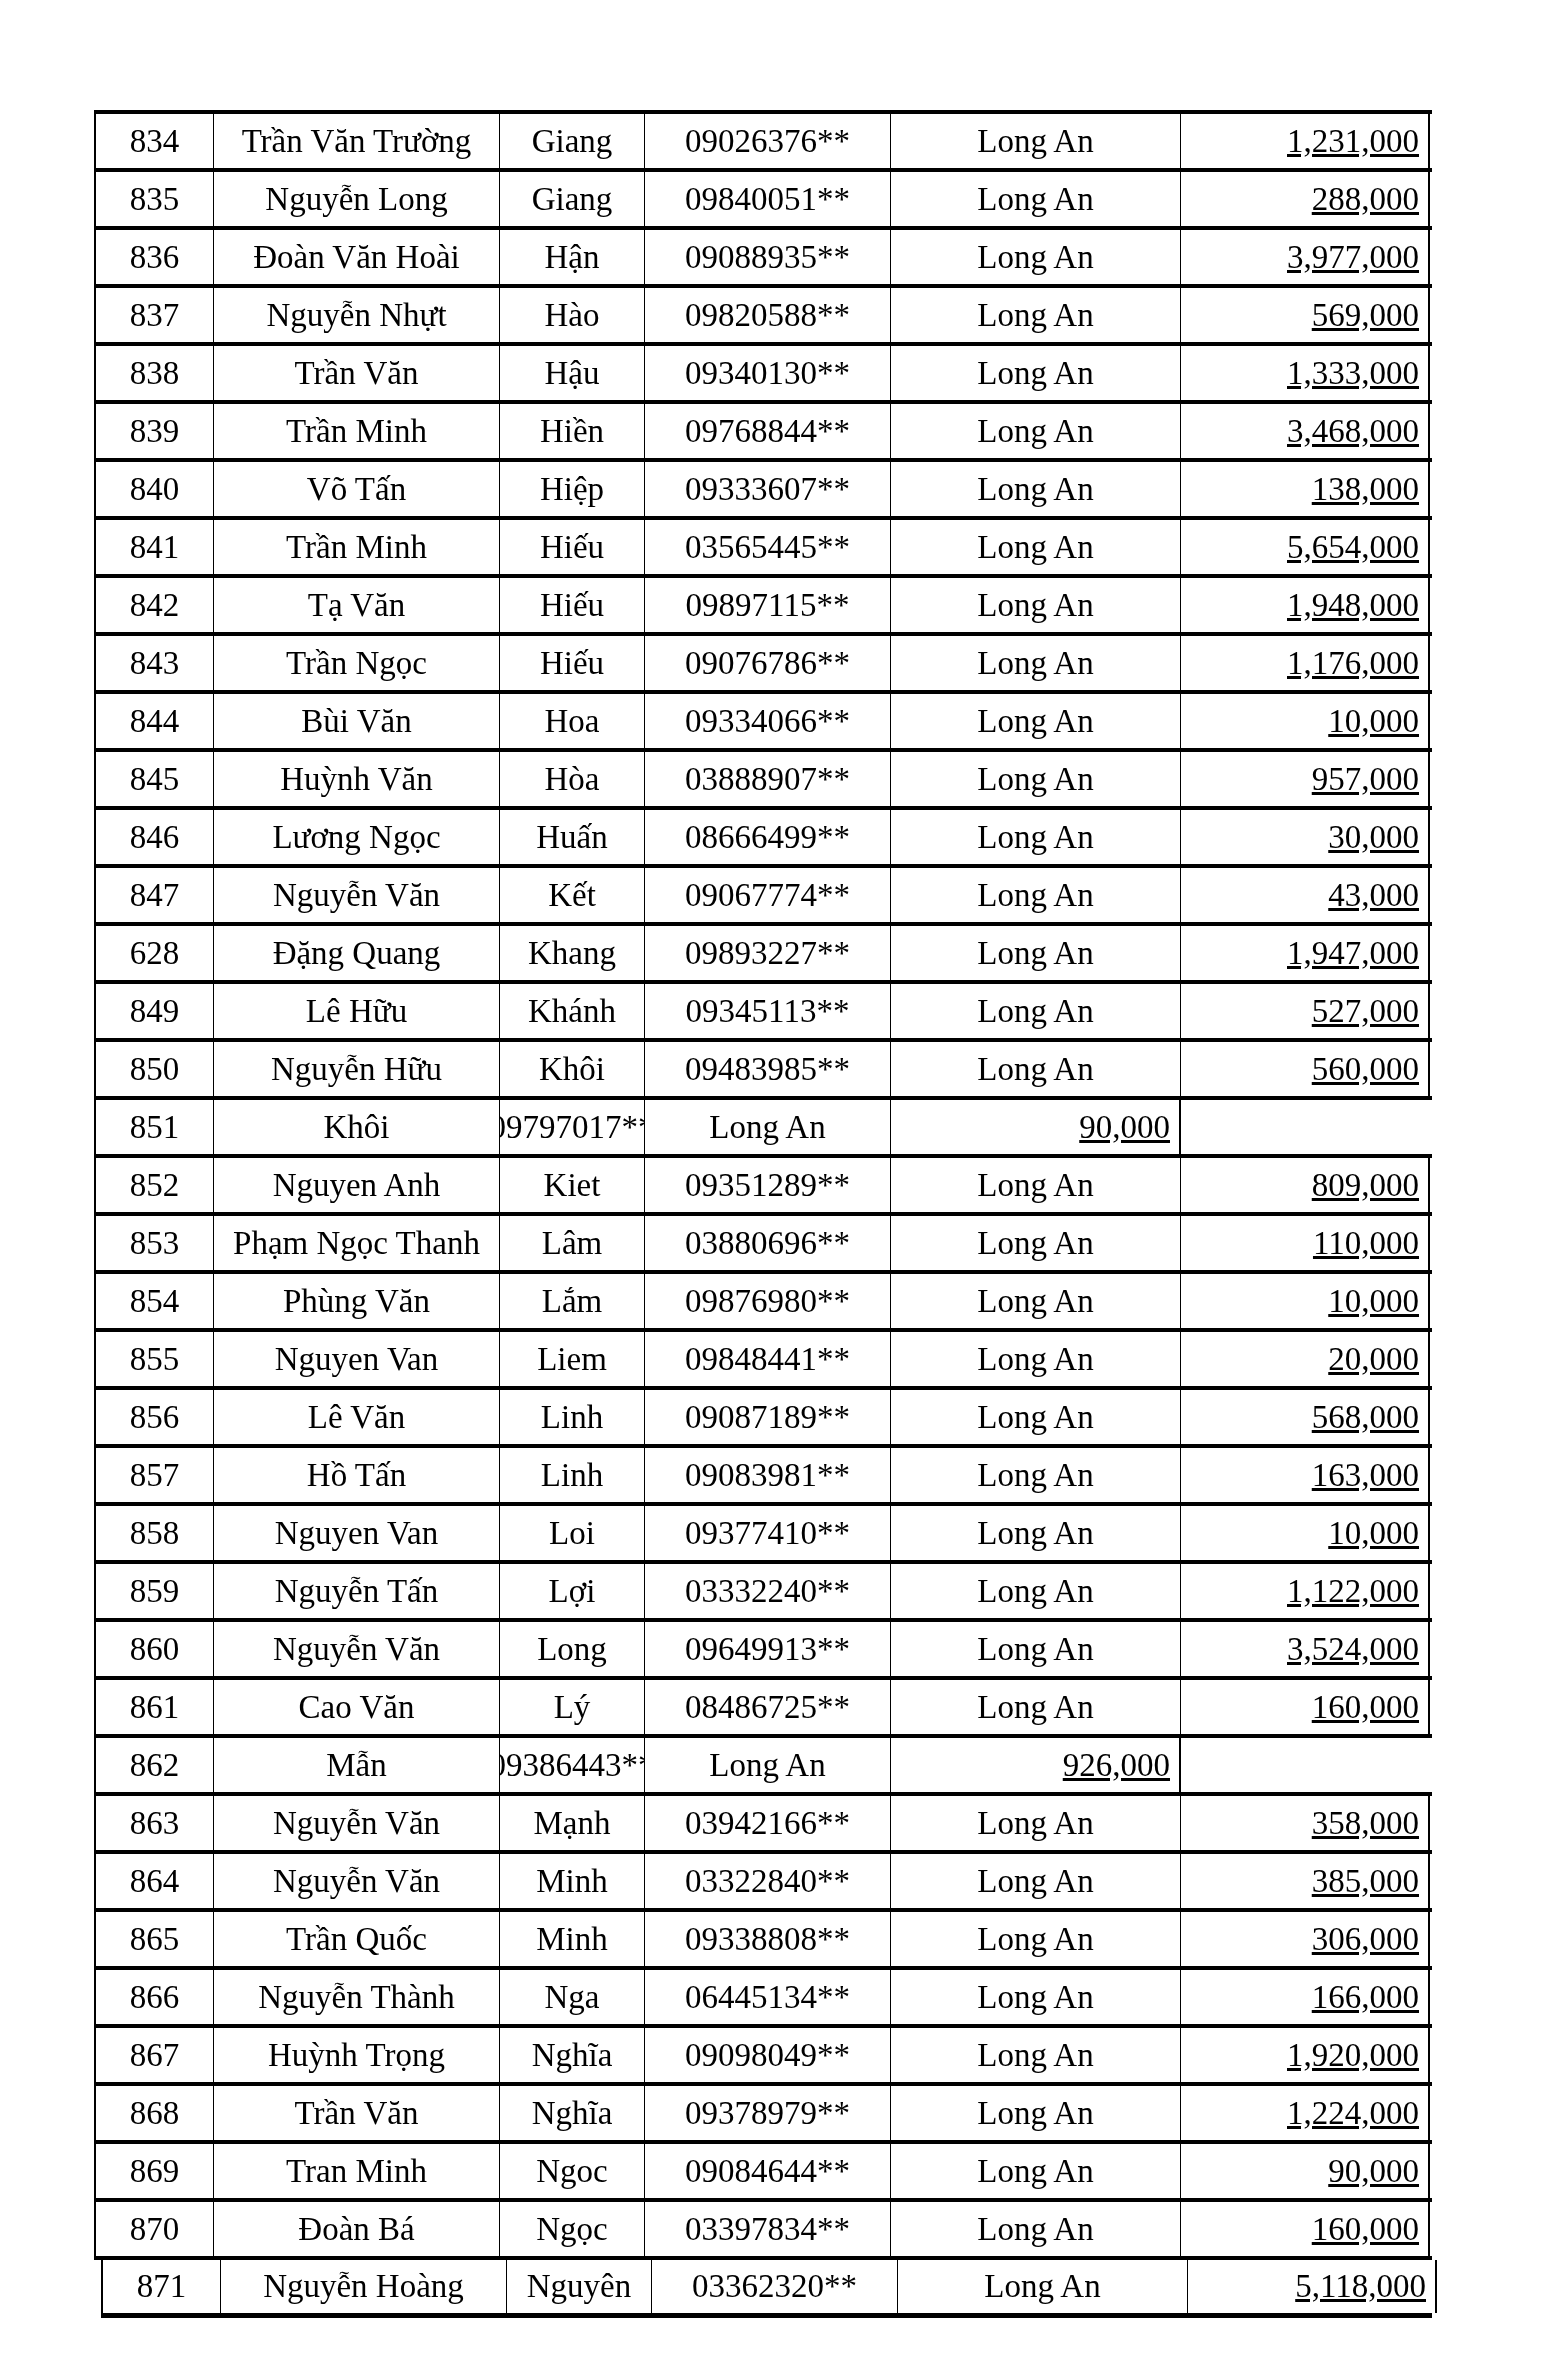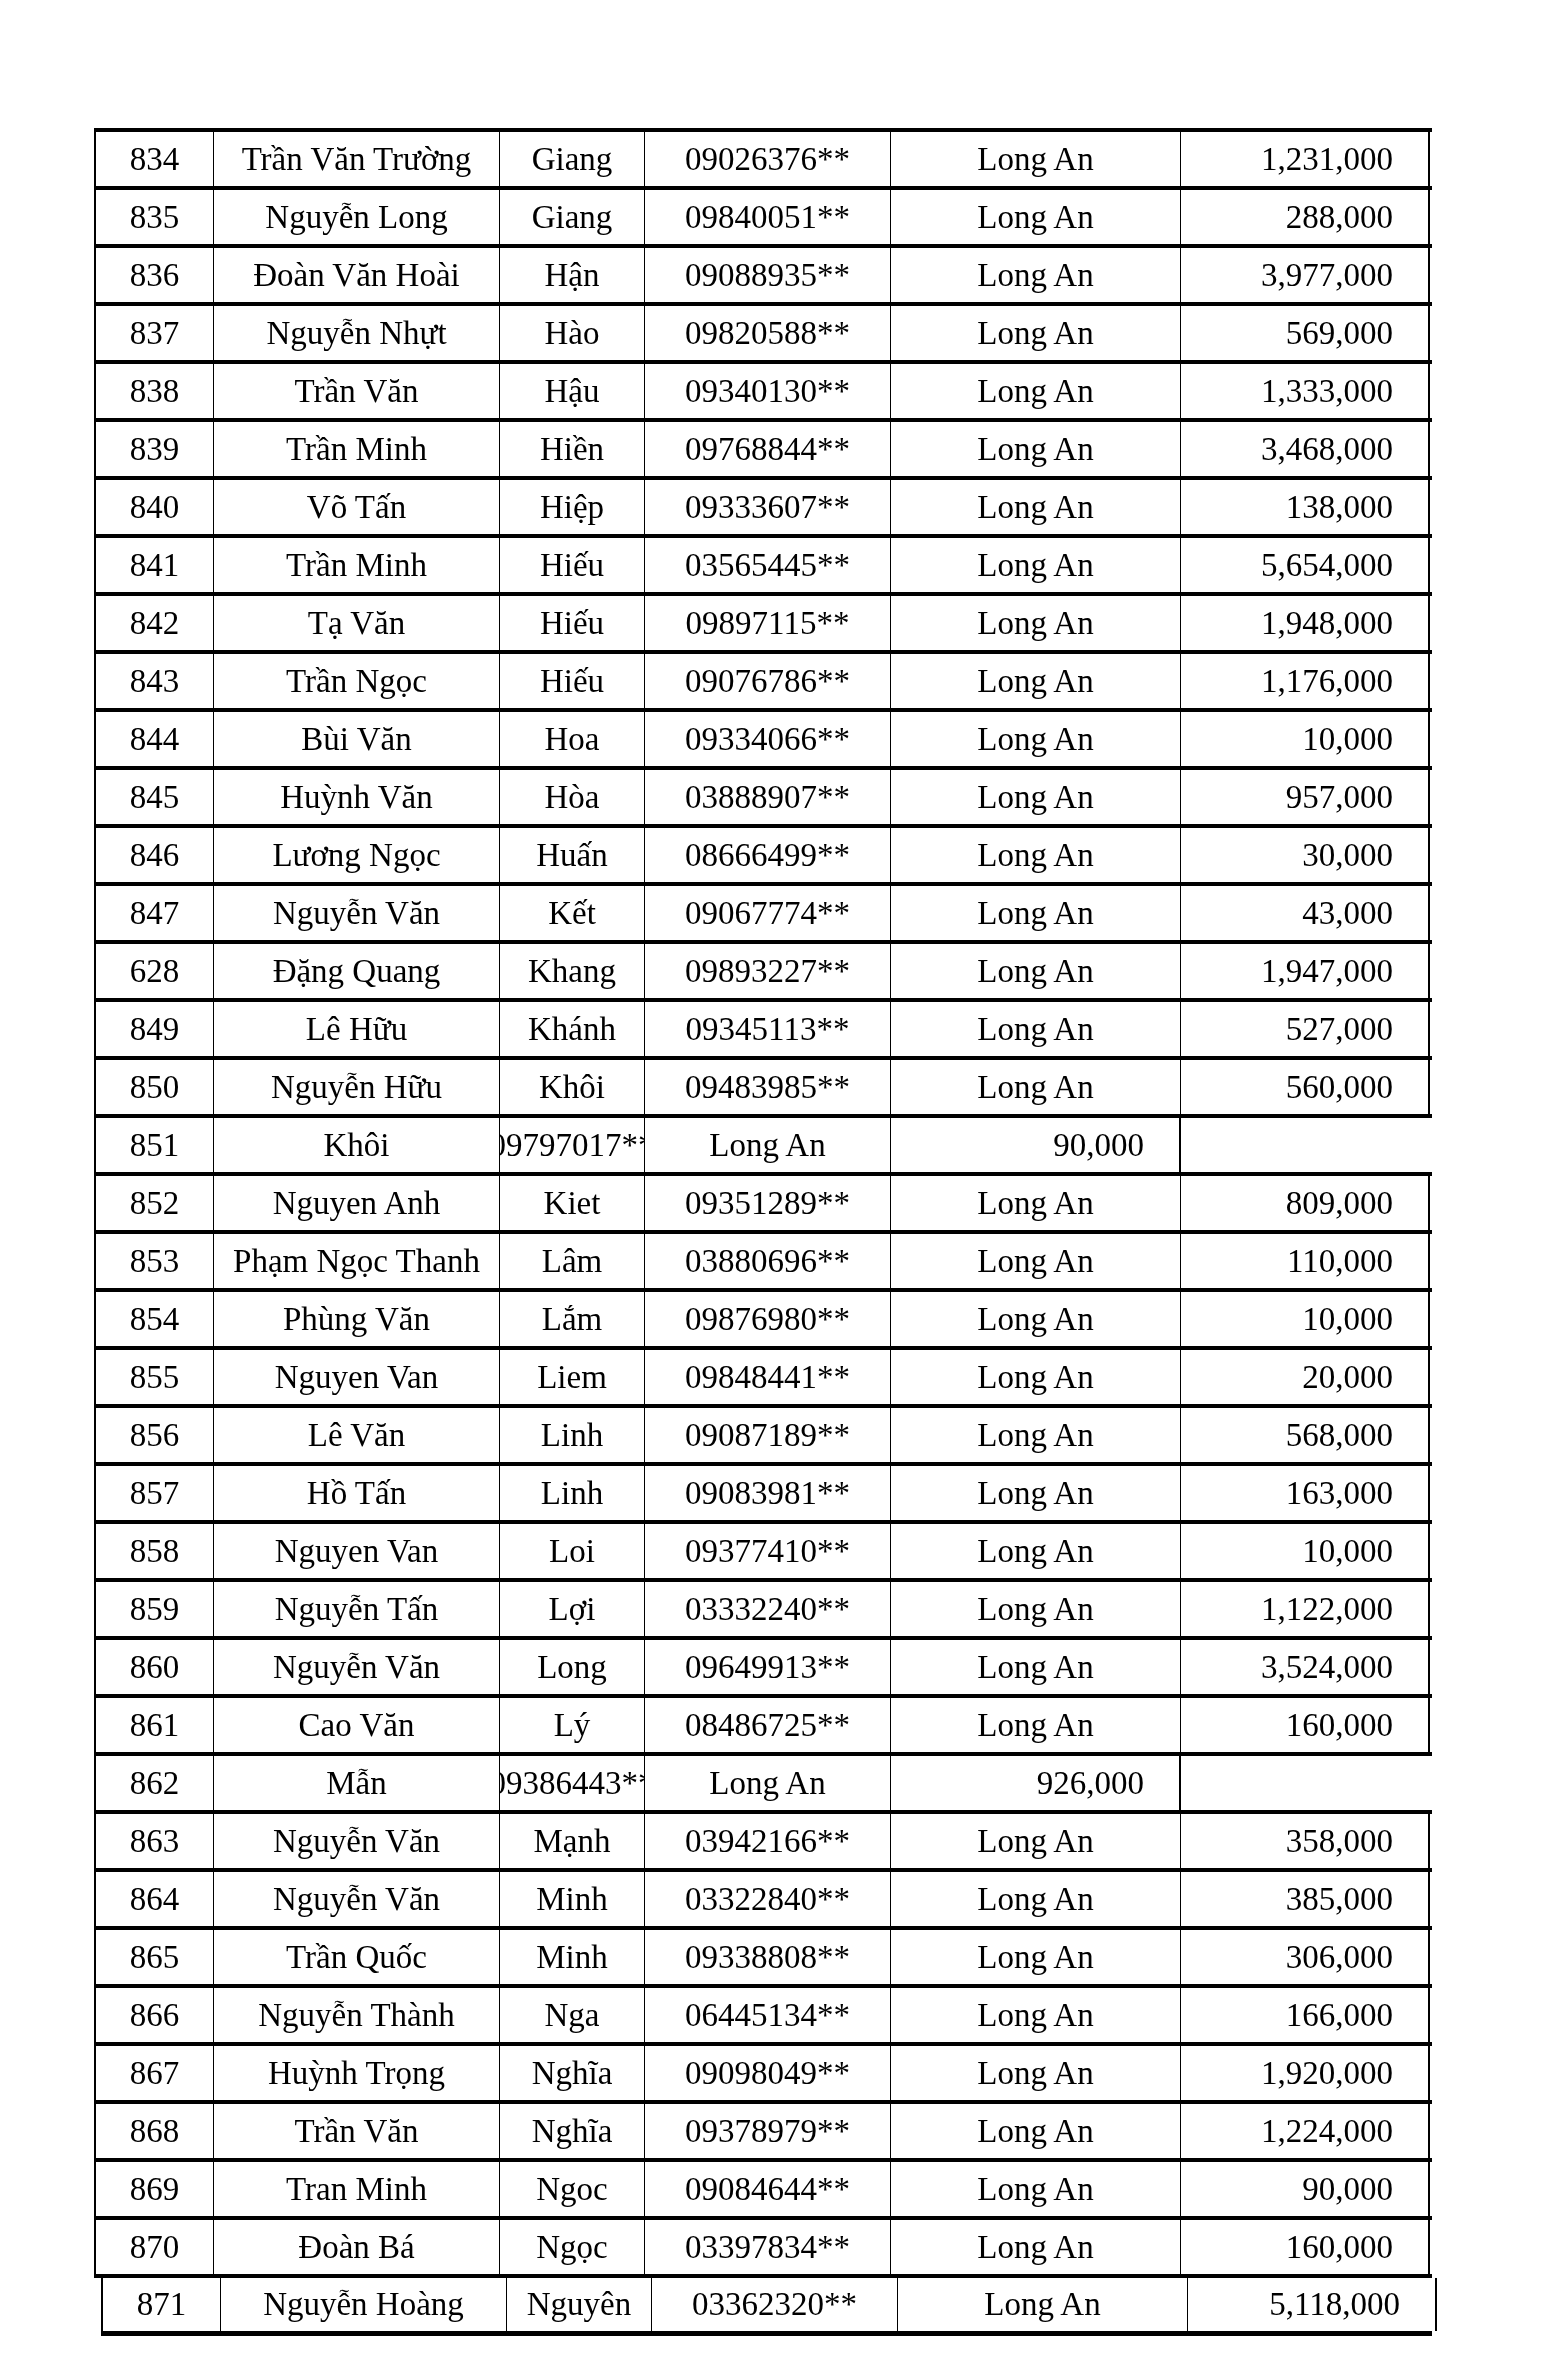--- a/index.html
+++ b/index.html
@@ -13,21 +13,21 @@
     position:relative;
     width:1561px;
     height:2413px;
     background:var(--page-bg);
     font-family:"Liberation Serif","DejaVu Serif",serif;
     color:var(--text-color);
   }
   .data-table{
     position:absolute;
     left:94px;
-    top:128px;
+    top:110px;
     width:1338px;
     border-top:4.3px solid var(--border-color);
   }
   .row{
     display:grid;
     grid-template-columns:120px 286px 145px 246px 290px 249px;
     height:58px;
     border-bottom:4.3px solid var(--border-color);
   }
   .row:last-child{
@@ -45,21 +45,22 @@
     white-space:nowrap;
   }
   .cell:first-child{
     border-left:2.4px solid var(--border-color);
   }
   .cell:last-child{
     border-right:2.4px solid var(--border-color);
   }
   .c-amount{
     justify-content:flex-end;
-    padding-right:35px;
+    padding-right:9px;
+    text-decoration:underline;
   }
 </style>
 </head>
 <body>
 
 <div class="page">
   <div class="data-table" id="data-table">
   <div class="row">
     <div class="cell c-id">834</div>
     <div class="cell c-name">Trần Văn Trường</div>

